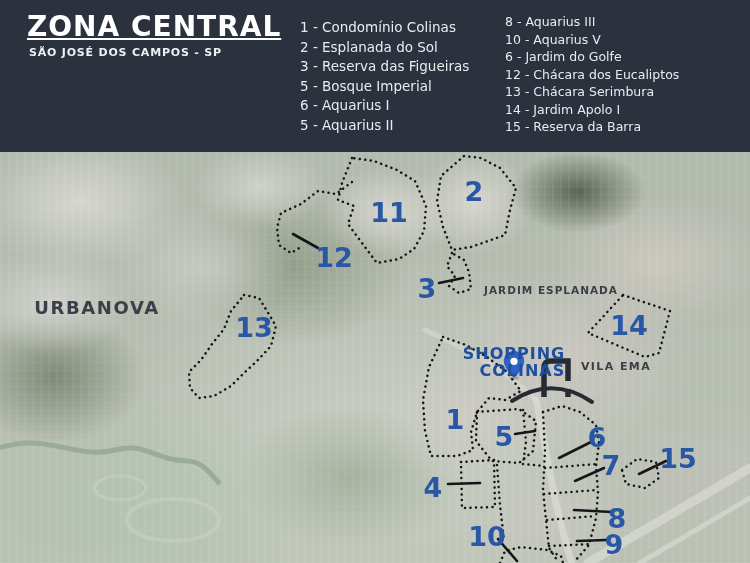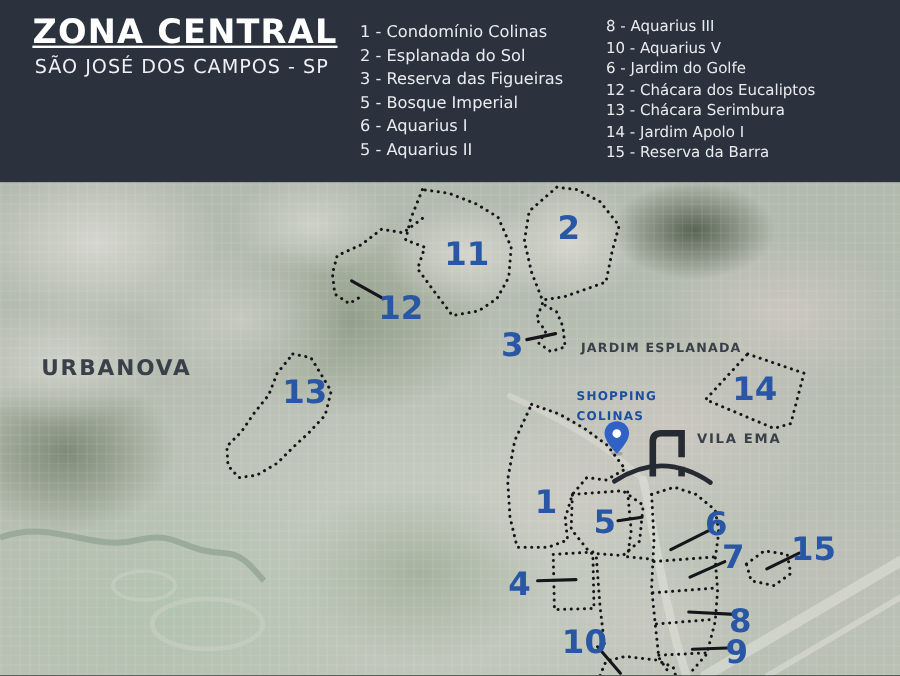--- a/index.html
+++ b/index.html
@@ -6,21 +6,21 @@
   .stage{
     position:relative;width:750px;height:563px;overflow:hidden;
     background:var(--header-bg,#2b313d);
     font-family:"DejaVu Sans","Liberation Sans",sans-serif;
   }
   
   .header{position:absolute;top:0;left:0;width:750px;height:152px;}
   .title{position:absolute;left:27px;top:10px;margin:0;color:#ffffff;
     font-size:28px;font-weight:bold;letter-spacing:1px;text-decoration:underline;}
   .subtitle{position:absolute;left:29px;top:46px;color:#eef0f3;
-    font-size:16px;font-weight:normal;letter-spacing:0.8px;}
+    font-size:11px;font-weight:bold;letter-spacing:0.8px;}
   ul.legend{list-style:none;margin:0;padding:0;position:absolute;color:#e9ebee;}
   ul.legend li{white-space:nowrap;}
   .legend-col1{left:300px;top:18px;font-size:13.5px;line-height:19.6px;}
   .legend-col2{left:505px;top:13px;font-size:12.5px;line-height:17.5px;}
   
   .terrain{
     position:absolute;left:0;top:152px;width:750px;height:411px;
     background-color:#b5bcb0;
     background-image:
       radial-gradient(ellipse 100px 60px at 578px 40px, rgba(73,85,68,0.85) 0%, rgba(73,85,68,0) 68%),
@@ -55,22 +55,22 @@
   .river{stroke:#93a595;fill:none;stroke-width:5;opacity:0.8;}
   .oval{stroke:#c6cec0;fill:none;opacity:0.75;}
   .logo-stroke{stroke:var(--logo-dark,#262b33);fill:none;}
   .pin-body{fill:var(--pin-blue,#2f62c4);}
   
   .map-label{position:absolute;transform:translate(-50%,-50%);
     color:#3a4049;font-weight:bold;white-space:nowrap;}
   .lbl-urbanova{font-size:18px;letter-spacing:1.6px;}
   .lbl-esplanada{font-size:10.5px;letter-spacing:1px;}
   .lbl-vilaema{font-size:11px;letter-spacing:1.4px;}
-  .lbl-shopping{color:var(--shopping-blue,#1d4f9e);font-size:10px;
-    letter-spacing:1px;text-align:left;line-height:17px;}
+  .lbl-shopping{color:var(--shopping-blue,#1d4f9e);font-size:16px;
+    letter-spacing:1px;text-align:right;line-height:17px;margin-top:23px;}
   .num{position:absolute;transform:translate(-50%,-50%);
     color:var(--number-blue,#2a57a5);font-size:27px;font-weight:bold;}
 </style>
 </head>
 <body>
 
 <div class="stage">
 
   <div class="header">
     <h1 class="title">ZONA CENTRAL</h1>

